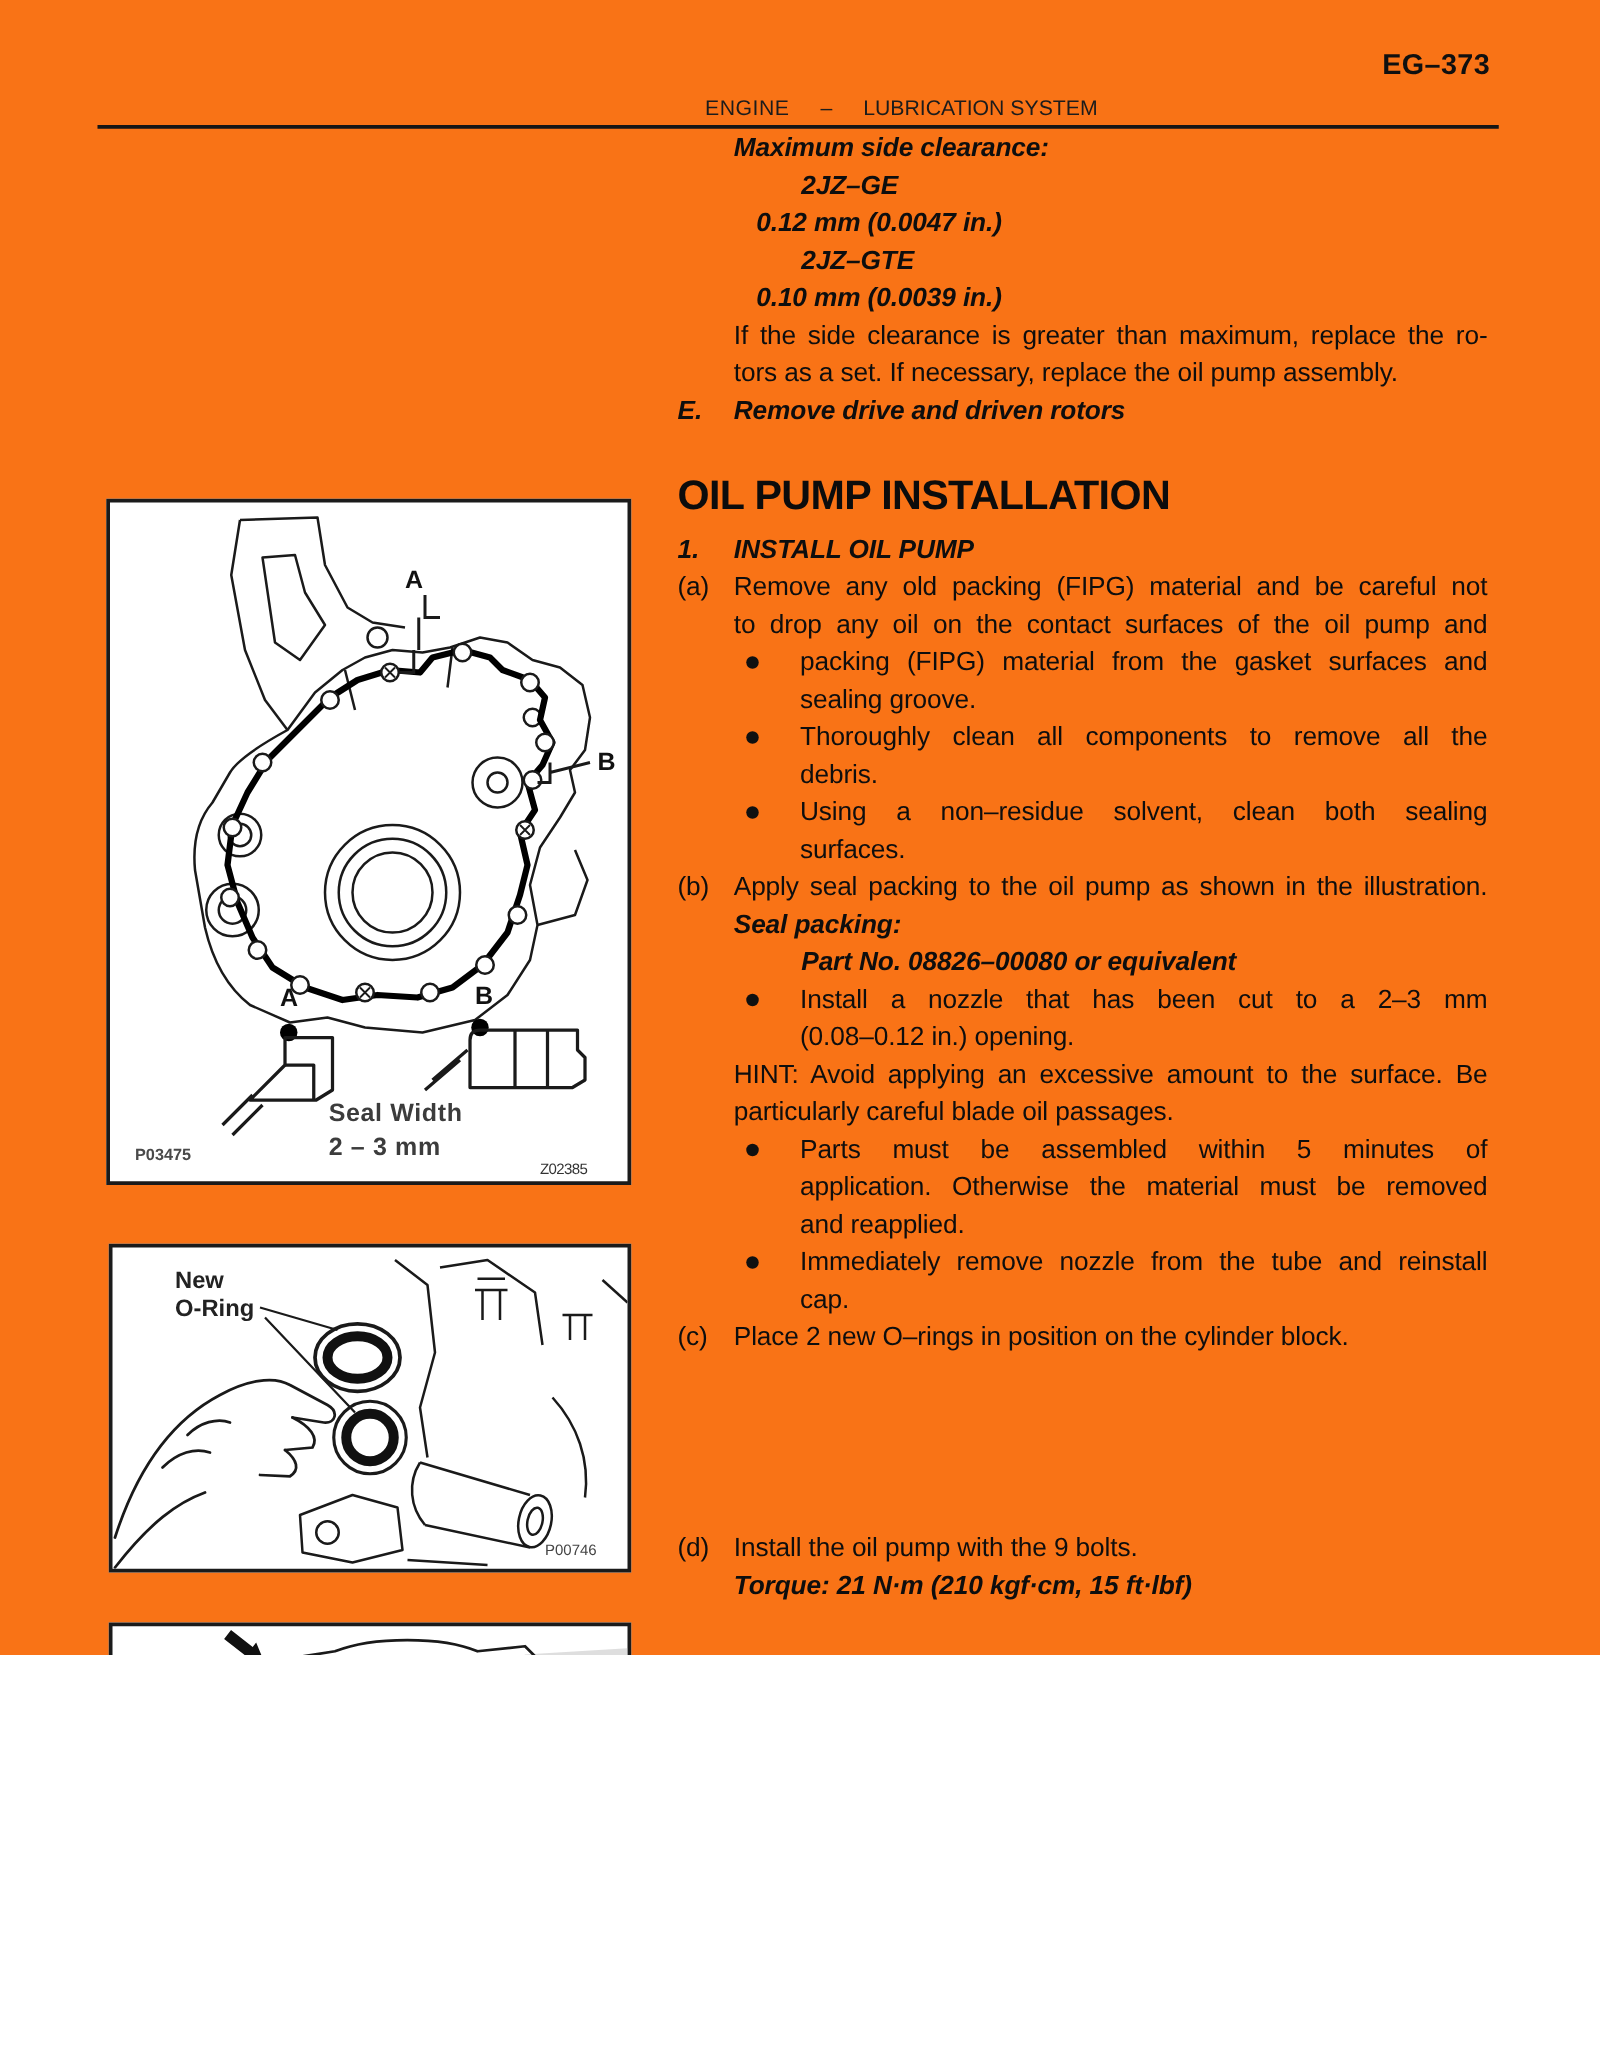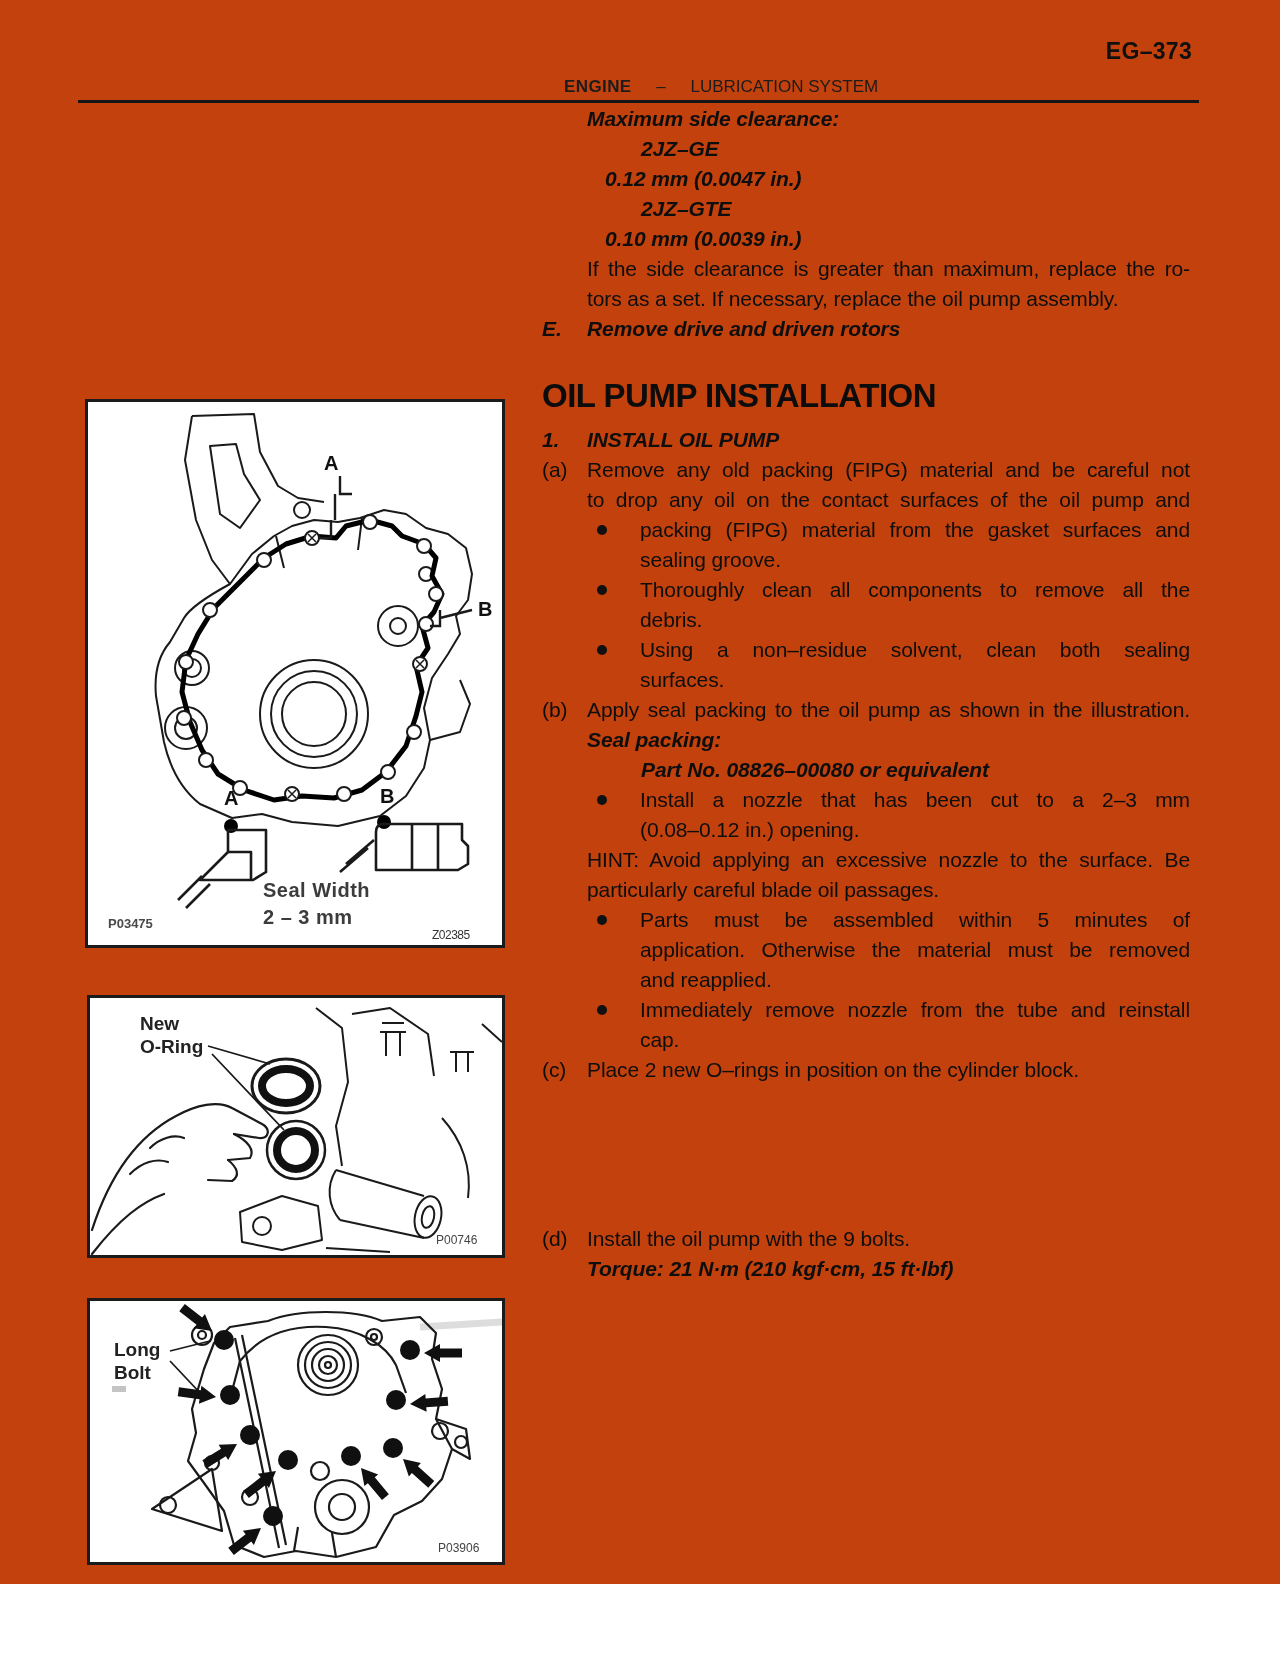--- a/index.html
+++ b/index.html
@@ -1,31 +1,31 @@
 <!DOCTYPE html>
 <html><head>
 <meta charset="utf-8">
 <style>
   * { margin:0; padding:0; box-sizing:border-box; }
   html,body { background:#fff; }
   .page {
-    position:relative; width:1280px; height:1584px; background:#c2410c;
+    position:relative; width:1280px; height:1324px; background:#f97316;
     font-family:"Liberation Sans", sans-serif; color:#111;
     overflow:hidden;
   }
   
   .pagenum {
     position:absolute; top:38px; right:88px;
     font-size:23px; font-weight:bold; letter-spacing:.3px; color:#101010;
   }
   .runhead {
     position:absolute; left:564px; top:77px; font-size:17px; color:#1c1c1c;
     white-space:nowrap;
   }
-  .runhead .hb { font-weight:bold; letter-spacing:.4px; }
+  .runhead .hb { font-weight:normal; letter-spacing:.4px; }
   .runhead .hd { margin:0 20px; }
   .hrule {
     position:absolute; left:78px; top:100px; width:1121px; height:3px; background:#161616;
   }
   
   .col {
     position:absolute; left:542px; top:104px; width:648px;
     font-size:21px; line-height:30px; letter-spacing:-.1px; color:#0e0e0e;
   }
   .b { font-weight:bold;font-style:italic; }
@@ -129,21 +129,21 @@
 
     <div class="brow">
       <span class="dot"></span>
       <div class="btxt">
         <div class="j">Install a nozzle that has been cut to a 2–3 mm</div>
         <div>(0.08–0.12 in.) opening.</div>
       </div>
     </div>
 
     <div class="body-ind">
-      <div class="j">HINT: Avoid applying an excessive nozzle to the surface. Be</div>
+      <div class="j">HINT: Avoid applying an excessive amount to the surface. Be</div>
       <div>particularly careful blade oil passages.</div>
     </div>
 
     <div class="brow">
       <span class="dot"></span>
       <div class="btxt">
         <div class="j">Parts must be assembled within 5 minutes of</div>
         <div class="j">application. Otherwise the material must be removed</div>
         <div>and reapplied.</div>
       </div>

